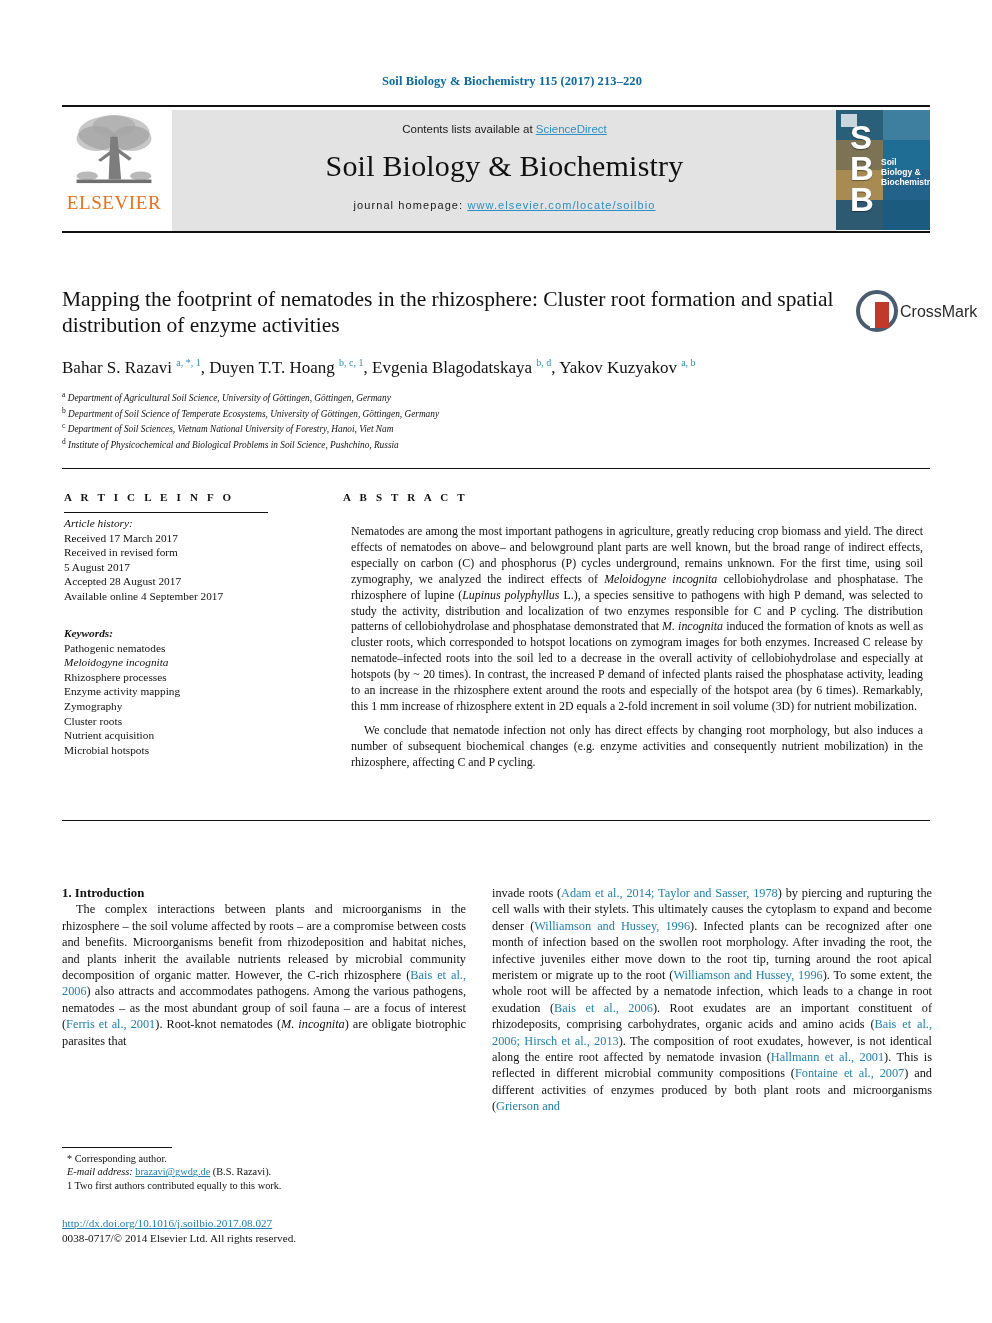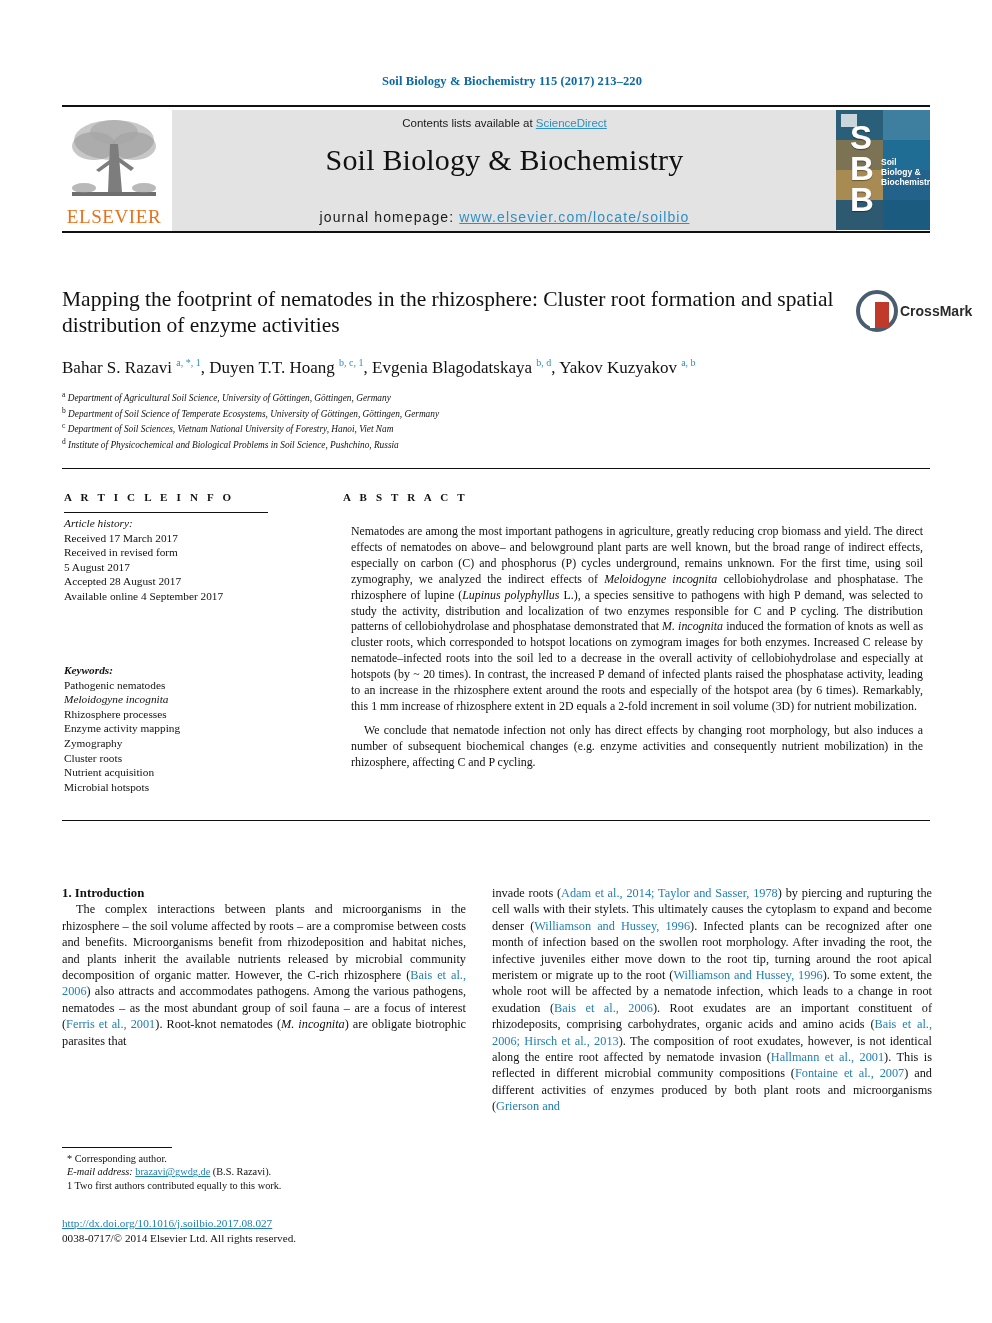--- a/index.html
+++ b/index.html
@@ -35,56 +35,56 @@
     width: 868px; height: 128px;
     border-top: 2.5px solid #111;
     border-bottom: 2.5px solid #111;
   }
   .masthead-inner { position: relative; width: 100%; height: 100%; }
   .elsevier-logo {
     position: absolute; left: 0; top: 3px;
     width: 104px; height: 121px;
     display: flex; flex-direction: column;
     align-items: center; justify-content: flex-end;
-    padding-bottom: 5px;
+    padding-bottom: 19px;
   }
   .tree-svg { width: 96px; height: 92px; display: block; }
   .elsevier-word {
     font-family: "Liberation Serif", serif;
     font-size: 19px;
     color: #e9711c;
     letter-spacing: .6px;
     line-height: 1;
     margin-top: 1px;
   }
   .masthead-center {
     position: absolute;
     left: 110px; top: 3px;
     width: 665px; height: 121px;
     background: #e3e3e3;
     text-align: center;
   }
   .contents-line {
     font-family: "Liberation Sans", sans-serif;
     font-size: 11.5px;
-    padding-top: 7px;
+    padding-top: 13px;
     color: #1a1a1a;
   }
   .sd-link { color: #2e8fc4; }
   .journal-title {
     font-family: "Liberation Serif", serif;
     font-size: 30px;
     margin-top: 14px;
     color: #111;
     letter-spacing: .2px;
   }
   .homepage-line {
     font-family: "Liberation Sans", sans-serif;
-    font-size: 14px;
-    margin-top: 32px;
+    font-size: 11px;
+    margin-top: 16px;
     letter-spacing: 1.1px;
     color: #1a1a1a;
   }
   .homepage-url { color: #2e8fc4; }
 
   
   .cover-thumb {
     position: absolute;
     right: 0; top: 3px;
     width: 94px; height: 120px;
@@ -167,22 +167,22 @@
   }
   .cm-book:after {
     content: "";
     position: absolute; left: 0; top: 0;
     width: 5px; height: 26px;
     background: #ffffff;
   }
   .cm-text {
     position: absolute; left: 44px; top: 15px;
     font-family: "Liberation Sans", sans-serif;
-    font-size: 14px;
-    font-weight: bold;
+    font-size: 16px;
+    font-weight: normal;
     color: #2b2b2b;
   }
 
   
   .authors {
     position: absolute;
     left: 62px; top: 352px;
     width: 870px;
     font-family: "Liberation Serif", serif;
     font-size: 17px;
@@ -240,21 +240,20 @@
   }
   .info-sub { font-style: italic; font-weight: normal; }
   .kw-block {
     position: absolute;
     left: 64px; top: 626px;
     width: 230px;
     font-family: "Liberation Serif", serif;
     font-size: 11.3px;
     line-height: 14.6px;
     color: #111;
-    margin-top: 37px;
   }
   .kw-title { font-style: italic; font-weight: bold; }
   .kw-ital { font-style: italic; }
 
   .abstract-col {
     position: absolute;
     left: 343px; top: 516px;
     width: 588px;
     font-family: "Liberation Serif", serif;
     font-size: 11.9px;

